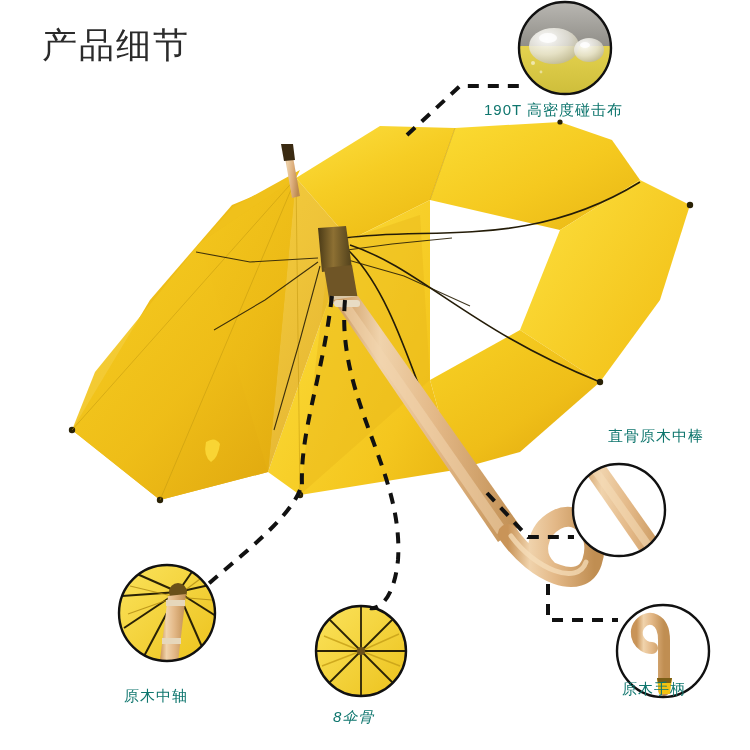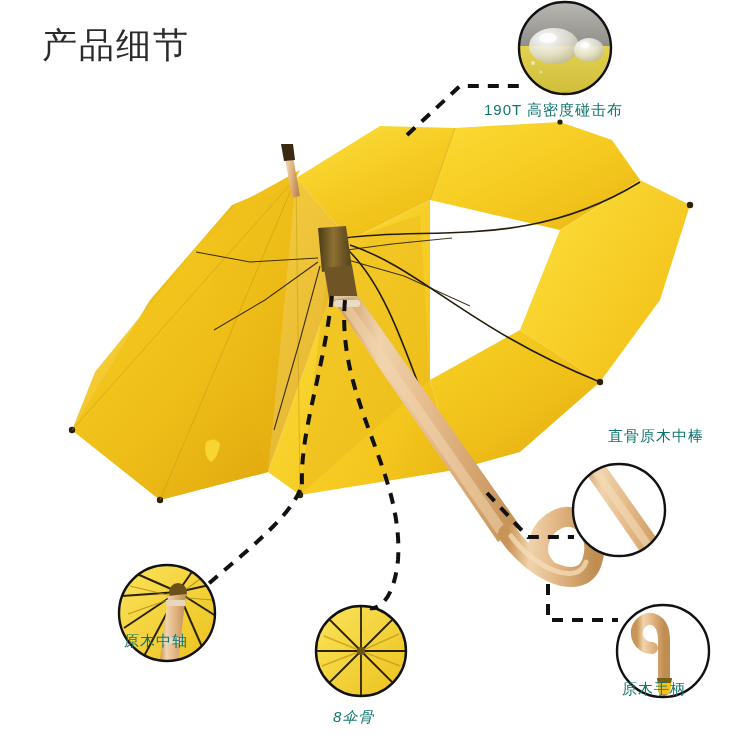--- a/index.html
+++ b/index.html
@@ -35,21 +35,21 @@
   
   .callout-label{
     font-size:15px;
     color:#0f766e;
     letter-spacing:1px;
     white-space:nowrap;
     line-height:1.2;
   }
   #label-fabric{left:484px;top:101px;}
   #label-shaft{left:565px;top:427px;margin-left:43px;}
-  #label-center{left:124px;top:632px;}
+  #label-center{left:124px;top:687px;}
   #label-ribs{left:333px;top:708px;font-style:italic;}
   #label-handle{left:622px;top:680px;}
 </style>
 </head>
 <body>
 
 <div id="stage">
 
   <div class="abs" id="page-title">产品细节</div>
 

